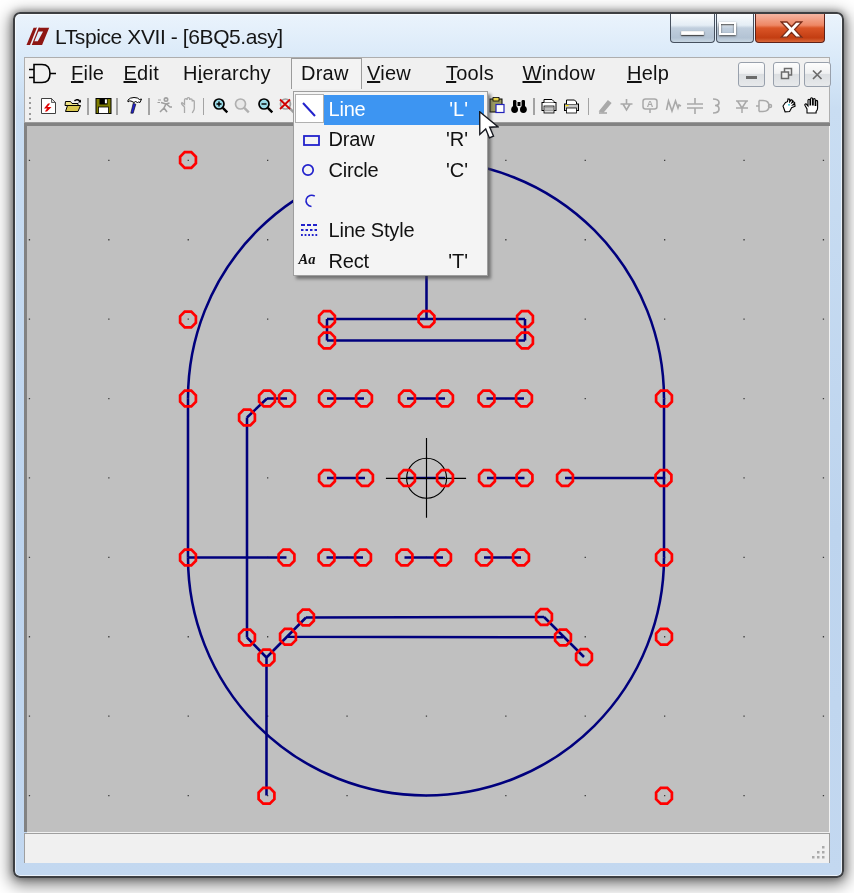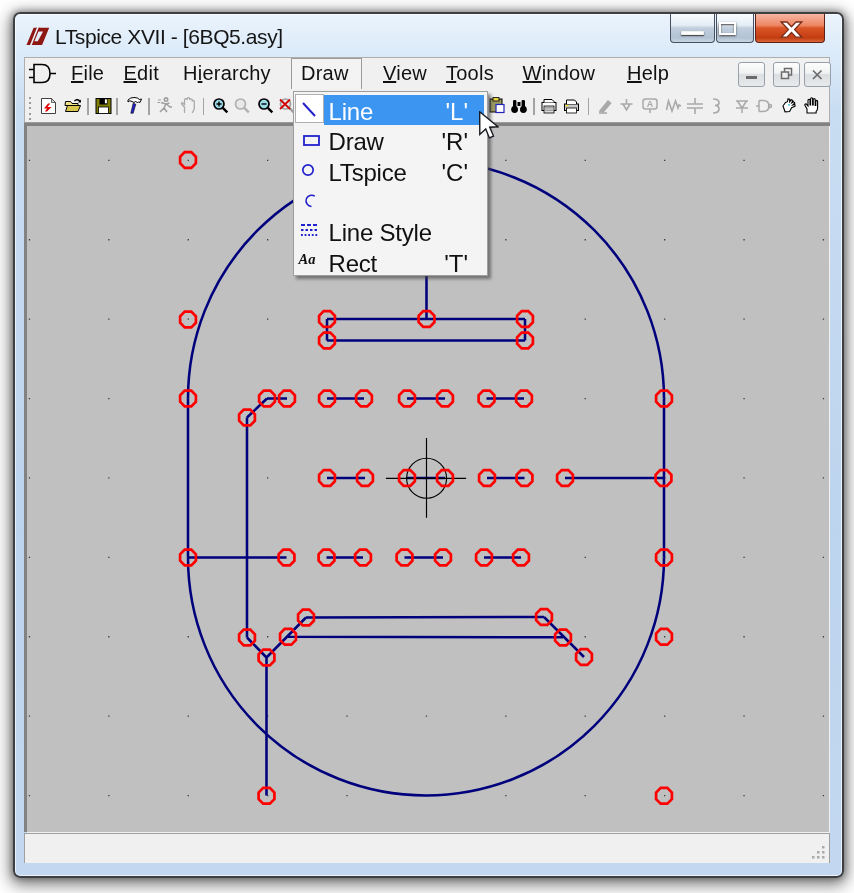--- a/index.html
+++ b/index.html
@@ -13,21 +13,21 @@
 #edge-left { position:absolute; left:24px; top:123px; width:3px; height:709px; background:#828282; }
 #edge-right { position:absolute; left:828.5px; top:125.5px; width:1.5px; height:706px; background:#f2f2f2; }
 #edge-bot { position:absolute; left:27px; top:831.5px; width:803px; height:1.3px; background:#f0f0f0; }
 #canvas { position:absolute; left:27px; top:125.5px; width:801.5px; height:706px; background:#c0c0c0; }
 #status { position:absolute; left:24px; top:832.8px; width:806px; height:30px; background:#f0f0f0; border:1.9px solid #9f9f9f; border-bottom:none; }
 .mitem { position:absolute; top:61.7px; font-size:20px; color:#111; letter-spacing:0.25px; }
 .mdibtn { position:absolute; top:62.3px; width:27.3px; height:25px; border:1px solid #98a0ac; border-radius:3px;
    background:linear-gradient(#fdfdfd,#f0f1f2 45%,#dcdfe2 50%,#e7e9eb); color:#555; }
 #popup { position:absolute; left:292.5px; top:90.5px; width:195.5px; height:185.5px; background:#f4f4f4; border:1px solid #9e9e9e;
    box-shadow:3px 3px 3px rgba(70,70,70,0.62); }
-.pitem { position:absolute; left:30.5px; width:160px; height:30.3px; font-size:24px; color:#111; }
+.pitem { position:absolute; left:30.5px; width:160px; height:30.3px; font-size:20px; color:#111; }
 .ptxt { position:absolute; left:4.5px; top:3.5px; letter-spacing:-0.2px; }
 .pkey { position:absolute; right:16px; top:3.5px; }
 </style></head><body>
 <div id="win"></div>
 
 <svg class="abs" style="left:26px;top:27px" width="24" height="19" viewBox="0 0 24 19">
   <path d="M0.5 18 L7.6 0.8 L14 0.8 L6.9 18 Z" fill="#8e1613"></path>
   <path d="M10.2 0.8 L23.2 0.8 L16.1 18 L3.1 18 Z M10.8 4.6 L5.5 14.2 L11.8 14.2 L17.1 4.6 Z" fill="#8e1613" fill-rule="evenodd"></path>
   <path d="M4.5 19 L12 0" stroke="#eef3fb" stroke-width="1.6" fill="none"></path>
 </svg>
@@ -47,21 +47,21 @@
   <g stroke="#000" stroke-width="1.6" fill="none">
   <path d="M0 6.5h5M0 14.5h5M21 10.5h6"></path>
   <path d="M5 1.5v18h8q8 0 8-9T13 1.5z"></path>
     </g>
 </svg>
 <div style="position:absolute;left:290.9px;top:57.5px;width:71.4px;height:31.5px;background:#f3f3f3;border:1px solid #9b9b9b;border-bottom:none"></div>
 <div class="mitem" style="left:71px"><u>F</u>ile</div>
 <div class="mitem" style="left:123.5px"><u>E</u>dit</div>
 <div class="mitem" style="left:183px">H<u>i</u>erarchy</div>
 <div class="mitem" style="left:301.0px">Draw</div>
-<div class="mitem" style="left:383px"><u>V</u>iew</div>
+<div class="mitem" style="left:367px"><u>V</u>iew</div>
 <div class="mitem" style="left:446.0px"><u>T</u>ools</div>
 <div class="mitem" style="left:522.5px"><u>W</u>indow</div>
 <div class="mitem" style="left:627.0px"><u>H</u>elp</div>
 <div class="mdibtn" style="left:737.8px">
     <div style="margin:13px auto 0;width:11px;height:3px;background:#6b6b6b"></div>
   </div>
 <div class="mdibtn" style="left:772.6px"><svg width="25" height="23">
       <g fill="none" stroke="#6b6b6b" stroke-width="1.5">
         <rect x="10.5" y="5.5" width="7" height="6.5"></rect>
         <rect x="7.5" y="9" width="7" height="6.5" fill="#eee"></rect>
@@ -301,21 +301,21 @@
       <span class="pkey">'L'</span>
     </div>
   <div class="pitem" style="top:33.3px">
       <span class="ptxt">Draw</span>
       <span class="pkey">'R'</span>
     </div>
   <svg class="abs" style="left:7px;top:40.5px" width="20" height="16">
       <rect x="3" y="4" width="15" height="9" fill="none" stroke="#2222cc" stroke-width="1.8"></rect>
     </svg>
   <div class="pitem" style="top:63.7px">
-      <span class="ptxt">LTspice</span>
+      <span class="ptxt">Circle</span>
       <span class="pkey">'C'</span>
     </div>
   <svg class="abs" style="left:7px;top:70.5px" width="20" height="16">
       <circle cx="7" cy="8" r="5.2" fill="none" stroke="#2222cc" stroke-width="1.7"></circle>
     </svg>
   <svg class="abs" style="left:7px;top:100.5px" width="20" height="18">
       <path d="M13.8 4.2 A5.6 5.6 0 1 0 10.5 14.4" fill="none" stroke="#2222cc" stroke-width="1.5"></path>
     </svg>
   <div class="pitem" style="top:124.3px">
       <span class="ptxt">Line Style</span>

